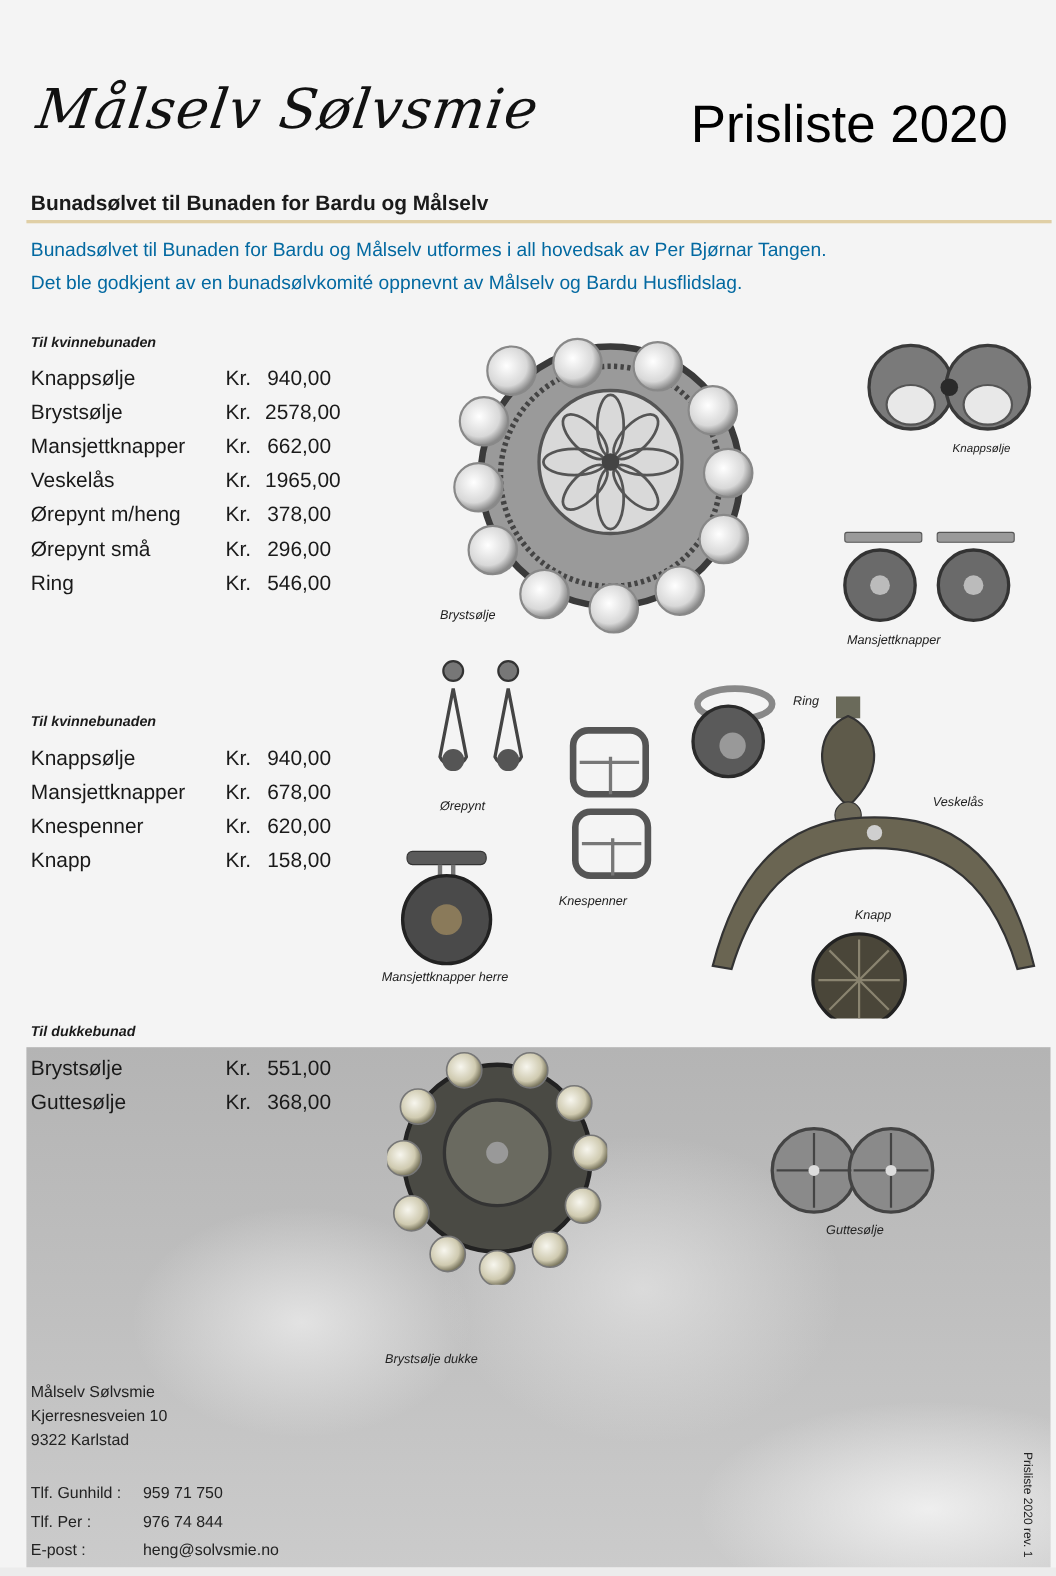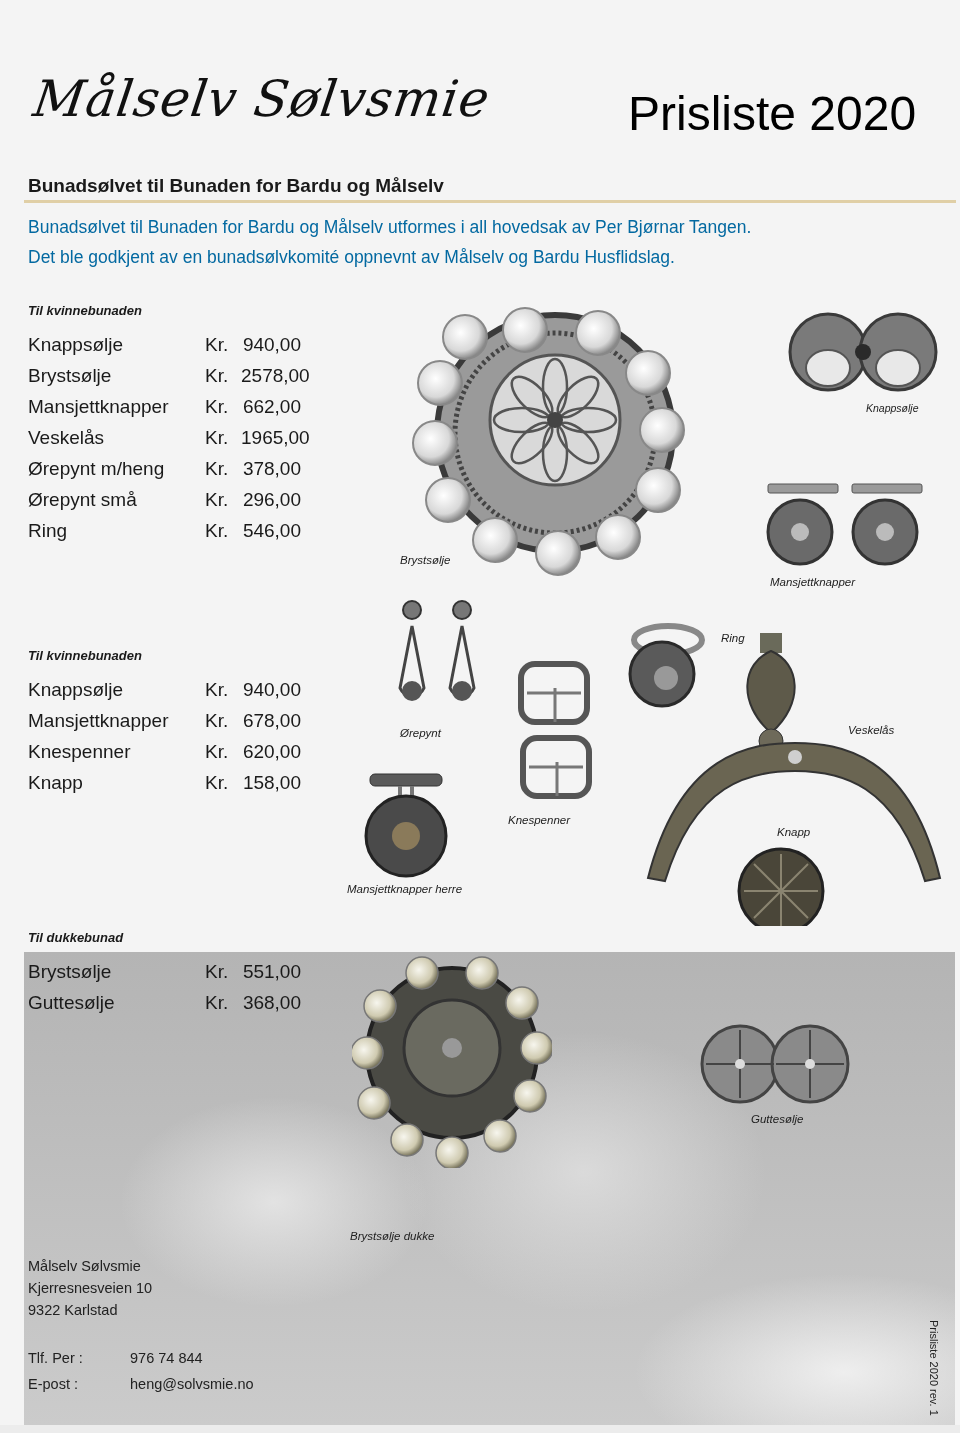--- a/index.html
+++ b/index.html
@@ -309,20 +309,24 @@
 </div>
 <div class="caption" style="left:751px; top:1113px;">Guttesølje</div>
 
 <div class="contact" style="top:1258px;">
   <div class="contact-line">Målselv Sølvsmie</div>
   <div class="contact-line">Kjerresnesveien 10</div>
   <div class="contact-line">9322 Karlstad</div>
 </div>
 <div class="contact" style="top:1345px;">
   <div class="contact-row">
+      <span class="lbl">Tlf. Gunhild :</span>
+      <span>959 71 750</span>
+    </div>
+  <div class="contact-row">
       <span class="lbl">Tlf. Per :</span>
       <span>976 74 844</span>
     </div>
   <div class="contact-row">
       <span class="lbl">E-post :</span>
       <span>heng@solvsmie.no</span>
     </div>
 </div>
 
 <div class="rev">Prisliste 2020 rev. 1</div>

